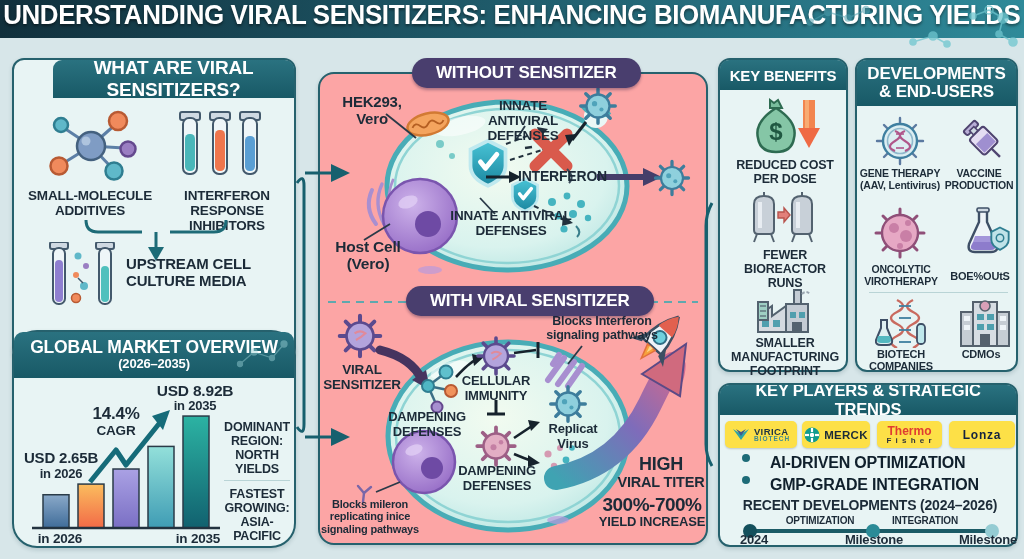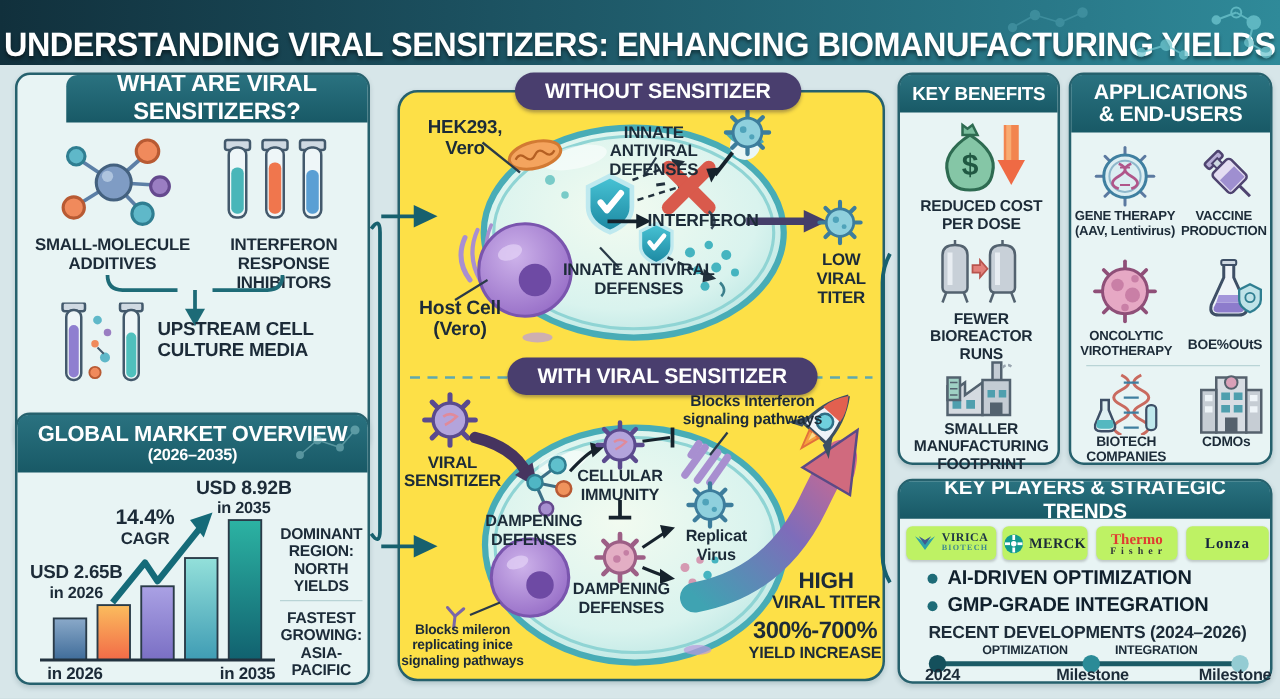--- a/index.html
+++ b/index.html
@@ -1,40 +1,40 @@
 <!DOCTYPE html>
 <html><head>
 <meta charset="utf-8">
 <style>
   html,body{margin:0;padding:0;background:#c9d9dd;}
   *{box-sizing:border-box;}
   .page{position:relative;width:1024px;height:559px;background:#d7e6e9;overflow:hidden;
         font-family:"Liberation Sans","DejaVu Sans",sans-serif;color:#1c2b38;}
   
-  .hdr{position:absolute;left:0;top:0;width:1024px;height:52px;
+  .hdr{position:absolute;left:0;top:0;width:1024px;height:38px;
        background:linear-gradient(90deg,#11303c 0%,#1b4f5e 35%,#2a7b8b 85%,#2f8a99 100%);
-       display:flex;align-items:flex-end;justify-content:center;}
+       display:flex;align-items:flex-start;justify-content:center;}
   .hdr h1{margin:0;font-size:27px;font-weight:bold;color:#ffffff;letter-spacing:-.4px;
           transform:scaleX(.96);white-space:nowrap;text-shadow:0 2px 3px rgba(0,0,0,.45);}
   
   .panel{position:absolute;background:#e8f4f4;border:2px solid #26616d;border-radius:12px;
          box-shadow:0 2px 4px rgba(20,60,70,.18);}
   .phead{background:linear-gradient(180deg,#2a7280,#185966);color:#fff;font-weight:bold;
          text-align:center;border-radius:9px 9px 0 0;display:flex;flex-direction:column;
          align-items:center;justify-content:center;letter-spacing:-.2px;position:relative;overflow:hidden;}
   .lbl{position:absolute;font-weight:bold;color:#1c2b38;text-align:center;line-height:1.12;letter-spacing:-.2px;}
   .abs{position:absolute;}
   svg{display:block;}
   .pill{position:absolute;background:#493e6e;color:#fff;font-weight:bold;font-size:17px;
         padding:5px 24px;border-radius:18px;letter-spacing:-.2px;white-space:nowrap;
         box-shadow:0 2px 3px rgba(30,20,60,.35);z-index:6;}
-  .logocard{position:absolute;height:27px;background:#bef264;border-radius:5px;
+  .logocard{position:absolute;height:27px;background:#fde047;border-radius:5px;
             display:flex;align-items:center;justify-content:center;gap:4px;
-            box-shadow:0 1px 2px rgba(0,0,0,.18);font-family:Liberation Serif, serif;}
-  .bullet-row{position:absolute;display:flex;align-items:center;gap:8px;}
+            box-shadow:0 1px 2px rgba(0,0,0,.18);}
+  .bullet-row{position:absolute;display:flex;gap:20px;}
   .bullet-dot{width:8px;height:8px;border-radius:50%;background:#1d6b77;}
   .hrline{position:absolute;height:1px;background:#b9d4d6;}
 </style>
 </head>
 <body>
 
 <div class="page">
 
   <div class="hdr">
     <h1>UNDERSTANDING VIRAL SENSITIZERS: ENHANCING BIOMANUFACTURING YIELDS</h1>
@@ -129,21 +129,21 @@
       <circle cx="38" cy="14" r="3.5" fill="#5fb8c9"></circle>
         <circle cx="46" cy="24" r="3" fill="#9a7ec2"></circle>
       <circle cx="36" cy="33" r="3" fill="#f08a5c"></circle>
         <circle cx="44" cy="44" r="4" fill="#5fb8c9"></circle>
       <line x1="38" y1="36" x2="43" y2="41" stroke="#43596c" stroke-width="1.5"></line>
       <circle cx="36" cy="56" r="4.5" fill="#f08a5c" stroke="#b85a33" stroke-width="1.5"></circle>
     </svg>
     <div class="lbl" style="left:112px;top:196px;width:150px;font-size:15px;text-align:left;">UPSTREAM CELL CULTURE MEDIA</div>
   </div>
 
-  <div class="panel" style="left:12px;top:330px;width:284px;height:218px;">
+  <div class="panel" style="left:12px;top:330px;width:284px;height:218px;border-radius:25px;">
     <div class="phead" style="height:46px;font-size:17.5px;line-height:1.1;">
       <span>GLOBAL MARKET OVERVIEW</span>
       <span style="font-size:13px;">(2026–2035)</span>
       <svg class="abs" style="right:2px;top:2px" width="60" height="42" viewBox="0 0 60 42" opacity=".45">
         <g stroke="#9fd6da" stroke-width="1.3" fill="#9fd6da">
           <line x1="8" y1="30" x2="22" y2="18"></line>
             <line x1="22" y1="18" x2="40" y2="24"></line>
             <line x1="40" y1="24" x2="52" y2="10"></line>
           <circle cx="8" cy="30" r="2.5"></circle>
             <circle cx="22" cy="18" r="3"></circle>
@@ -198,21 +198,21 @@
       <div style="font-size:15.5px;">USD 8.92B</div>
       <div style="font-size:13px;">in 2035</div>
     </div>
     <div class="lbl" style="left:14px;top:199px;width:64px;font-size:13.5px;">in 2026</div>
     <div class="lbl" style="left:152px;top:199px;width:64px;font-size:13.5px;">in 2035</div>
     <div class="lbl" style="left:206px;top:88px;width:74px;font-size:12.5px;">DOMINANT REGION: NORTH YIELDS</div>
     <div class="hrline" style="left:210px;top:148px;width:66px;"></div>
     <div class="lbl" style="left:206px;top:155px;width:74px;font-size:12.5px;">FASTEST GROWING: ASIA-PACIFIC</div>
   </div>
 
-  <div class="panel" style="left:318px;top:72px;width:390px;height:473px;background:#fde047;border-radius:16px;">
+  <div class="panel" style="left:318px;top:72px;width:390px;height:473px;background:#fca5a5;border-radius:16px;">
     <div class="pill" style="left:92px;top:-16px;">
       <span>WITHOUT SENSITIZER</span>
     </div>
     <div class="pill" style="left:86px;top:212px;">
       <span>WITH VIRAL SENSITIZER</span>
     </div>
 
     <svg class="abs" style="left:0;top:0" width="386" height="469" viewBox="0 0 386 469">
       <defs>
         <radialGradient id="cellg" cx=".45" cy=".4" r=".75">
@@ -402,21 +402,20 @@
         <path d="M-5,7 L0,22 L5,7 Z" fill="#f6a23c" stroke="#e2703c" stroke-width="1.5"></path>
         <path d="M-2,7 L0,14 L2,7 Z" fill="#fbd98a"></path>
       </g>
     </svg>
 
     <div class="lbl" style="left:6px;top:20px;width:92px;font-size:15px;">HEK293, Vero</div>
     <div class="lbl" style="left:152px;top:24px;width:102px;font-size:13.5px;">INNATE ANTIVIRAL DEFENSES</div>
     <div class="lbl" style="left:198px;top:95px;width:82px;font-size:14px;">INTERFERON</div>
     <div class="lbl" style="left:116px;top:134px;width:150px;font-size:13.5px;">INNATE ANTIVIRAL DEFENSES</div>
     <div class="lbl" style="left:2px;top:164px;width:92px;font-size:15.5px;">Host Cell (Vero)</div>
-    <div class="lbl" style="left:322px;top:126px;width:62px;font-size:13.5px;">LOW VIRAL TITER</div>
 
     <div class="lbl" style="left:0px;top:288px;width:84px;font-size:13.5px;">VIRAL SENSITIZER</div>
     <div class="lbl" style="left:52px;top:336px;width:110px;font-size:13px;">DAMPENING DEFENSES</div>
     <div class="lbl" style="left:122px;top:300px;width:108px;font-size:13px;">CELLULAR IMMUNITY</div>
     <div class="lbl" style="left:218px;top:240px;width:128px;font-size:12.5px;">Blocks Interferon signaling pathways</div>
     <div class="lbl" style="left:214px;top:348px;width:78px;font-size:13px;">Replicat Virus</div>
     <div class="lbl" style="left:118px;top:390px;width:118px;font-size:13px;">DAMPENING DEFENSES</div>
     <div class="lbl" style="left:0px;top:424px;width:100px;font-size:11px;">Blocks mileron replicating inice signaling pathways</div>
     <div class="lbl" style="left:296px;top:380px;width:90px;">
       <div style="font-size:18px;">HIGH</div>
@@ -470,21 +469,21 @@
       <rect x="4" y="14" width="10" height="18" fill="#9fd0c4" stroke="#53626f" stroke-width="2"></rect>
       <line x1="6" y1="18" x2="12" y2="18" stroke="#53626f" stroke-width="1.2"></line>
       <line x1="6" y1="23" x2="12" y2="23" stroke="#53626f" stroke-width="1.2"></line>
       <line x1="6" y1="28" x2="12" y2="28" stroke="#53626f" stroke-width="1.2"></line>
     </svg>
     <div class="lbl" style="left:6px;top:276px;width:118px;font-size:12.5px;">SMALLER MANUFACTURING FOOTPRINT</div>
   </div>
 
   <div class="panel" style="left:855px;top:58px;width:163px;height:314px;">
     <div class="phead" style="height:46px;font-size:17px;line-height:1.05;">
-      <span>APPLICATIONS</span>
+      <span>DEVELOPMENTS</span>
       <span>&amp; END-USERS</span>
     </div>
     <svg class="abs" style="left:18px;top:56px" width="50" height="50" viewBox="0 0 50 50">
       <g stroke="#5b79a0" stroke-width="2.4" stroke-linecap="round">
         <line x1="25" y1="2" x2="25" y2="8"></line>
           <line x1="25" y1="42" x2="25" y2="48"></line>
         <line x1="2" y1="25" x2="8" y2="25"></line>
           <line x1="42" y1="25" x2="48" y2="25"></line>
         <line x1="9" y1="9" x2="13" y2="13"></line>
           <line x1="37" y1="37" x2="41" y2="41"></line>

